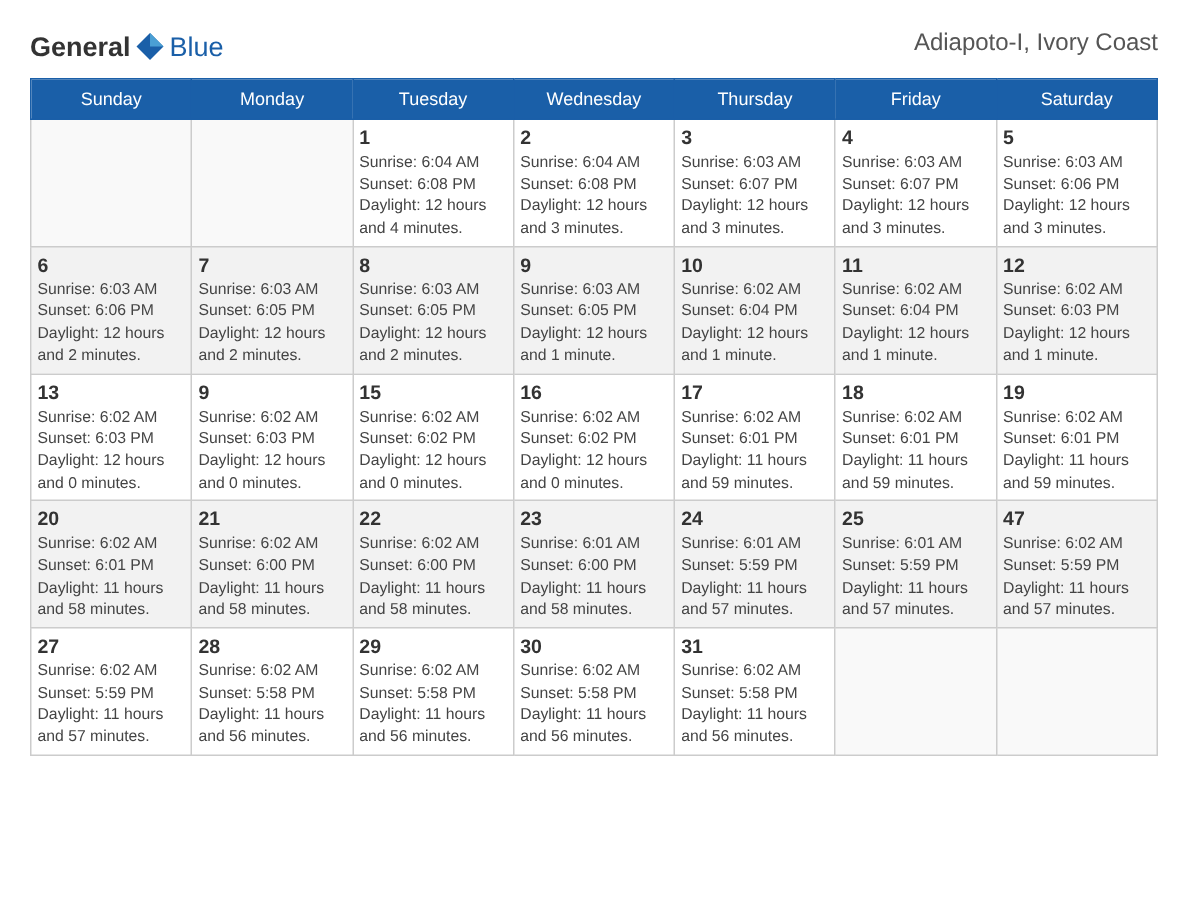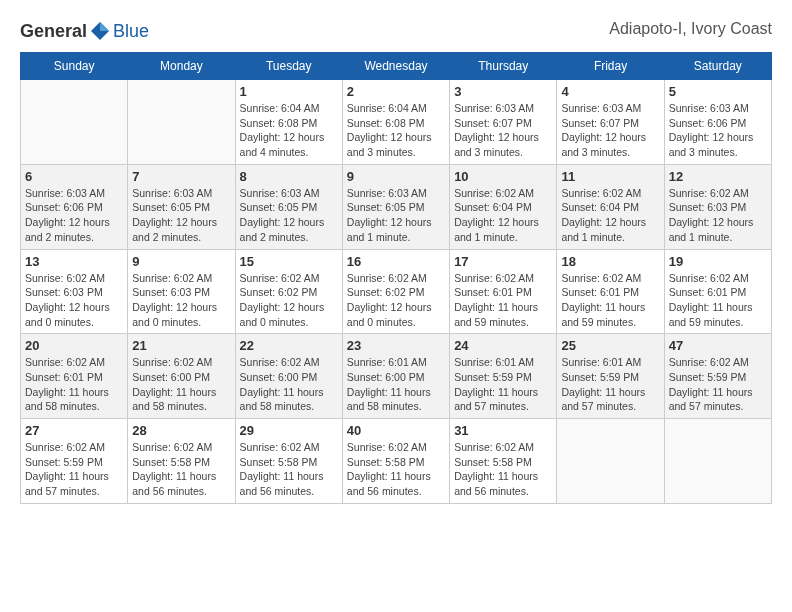--- a/index.html
+++ b/index.html
@@ -285,21 +285,21 @@
 Sunset: 5:58 PM
 Daylight: 11 hours and 56 minutes.</div>
         </td>
         <td>
           <span class="day-number">29</span>
           <div class="day-info">Sunrise: 6:02 AM
 Sunset: 5:58 PM
 Daylight: 11 hours and 56 minutes.</div>
         </td>
         <td>
-          <span class="day-number">40</span>
+          <span class="day-number">30</span>
           <div class="day-info">Sunrise: 6:02 AM
 Sunset: 5:58 PM
 Daylight: 11 hours and 56 minutes.</div>
         </td>
         <td>
           <span class="day-number">31</span>
           <div class="day-info">Sunrise: 6:02 AM
 Sunset: 5:58 PM
 Daylight: 11 hours and 56 minutes.</div>
         </td>

